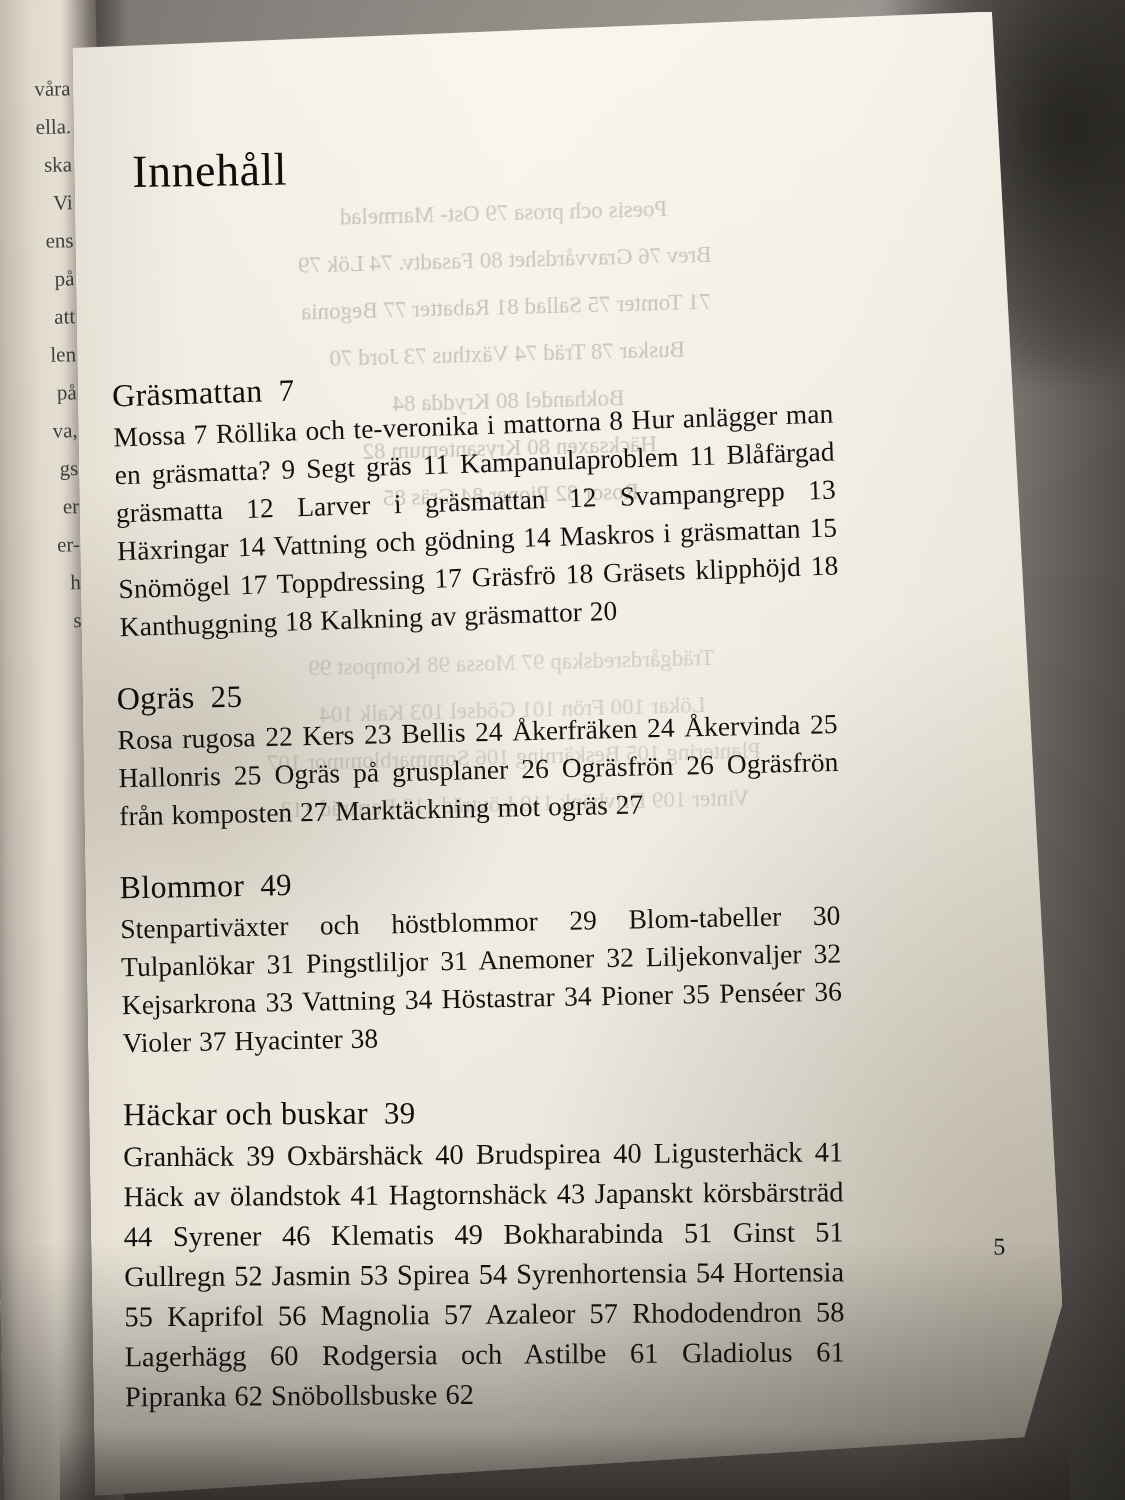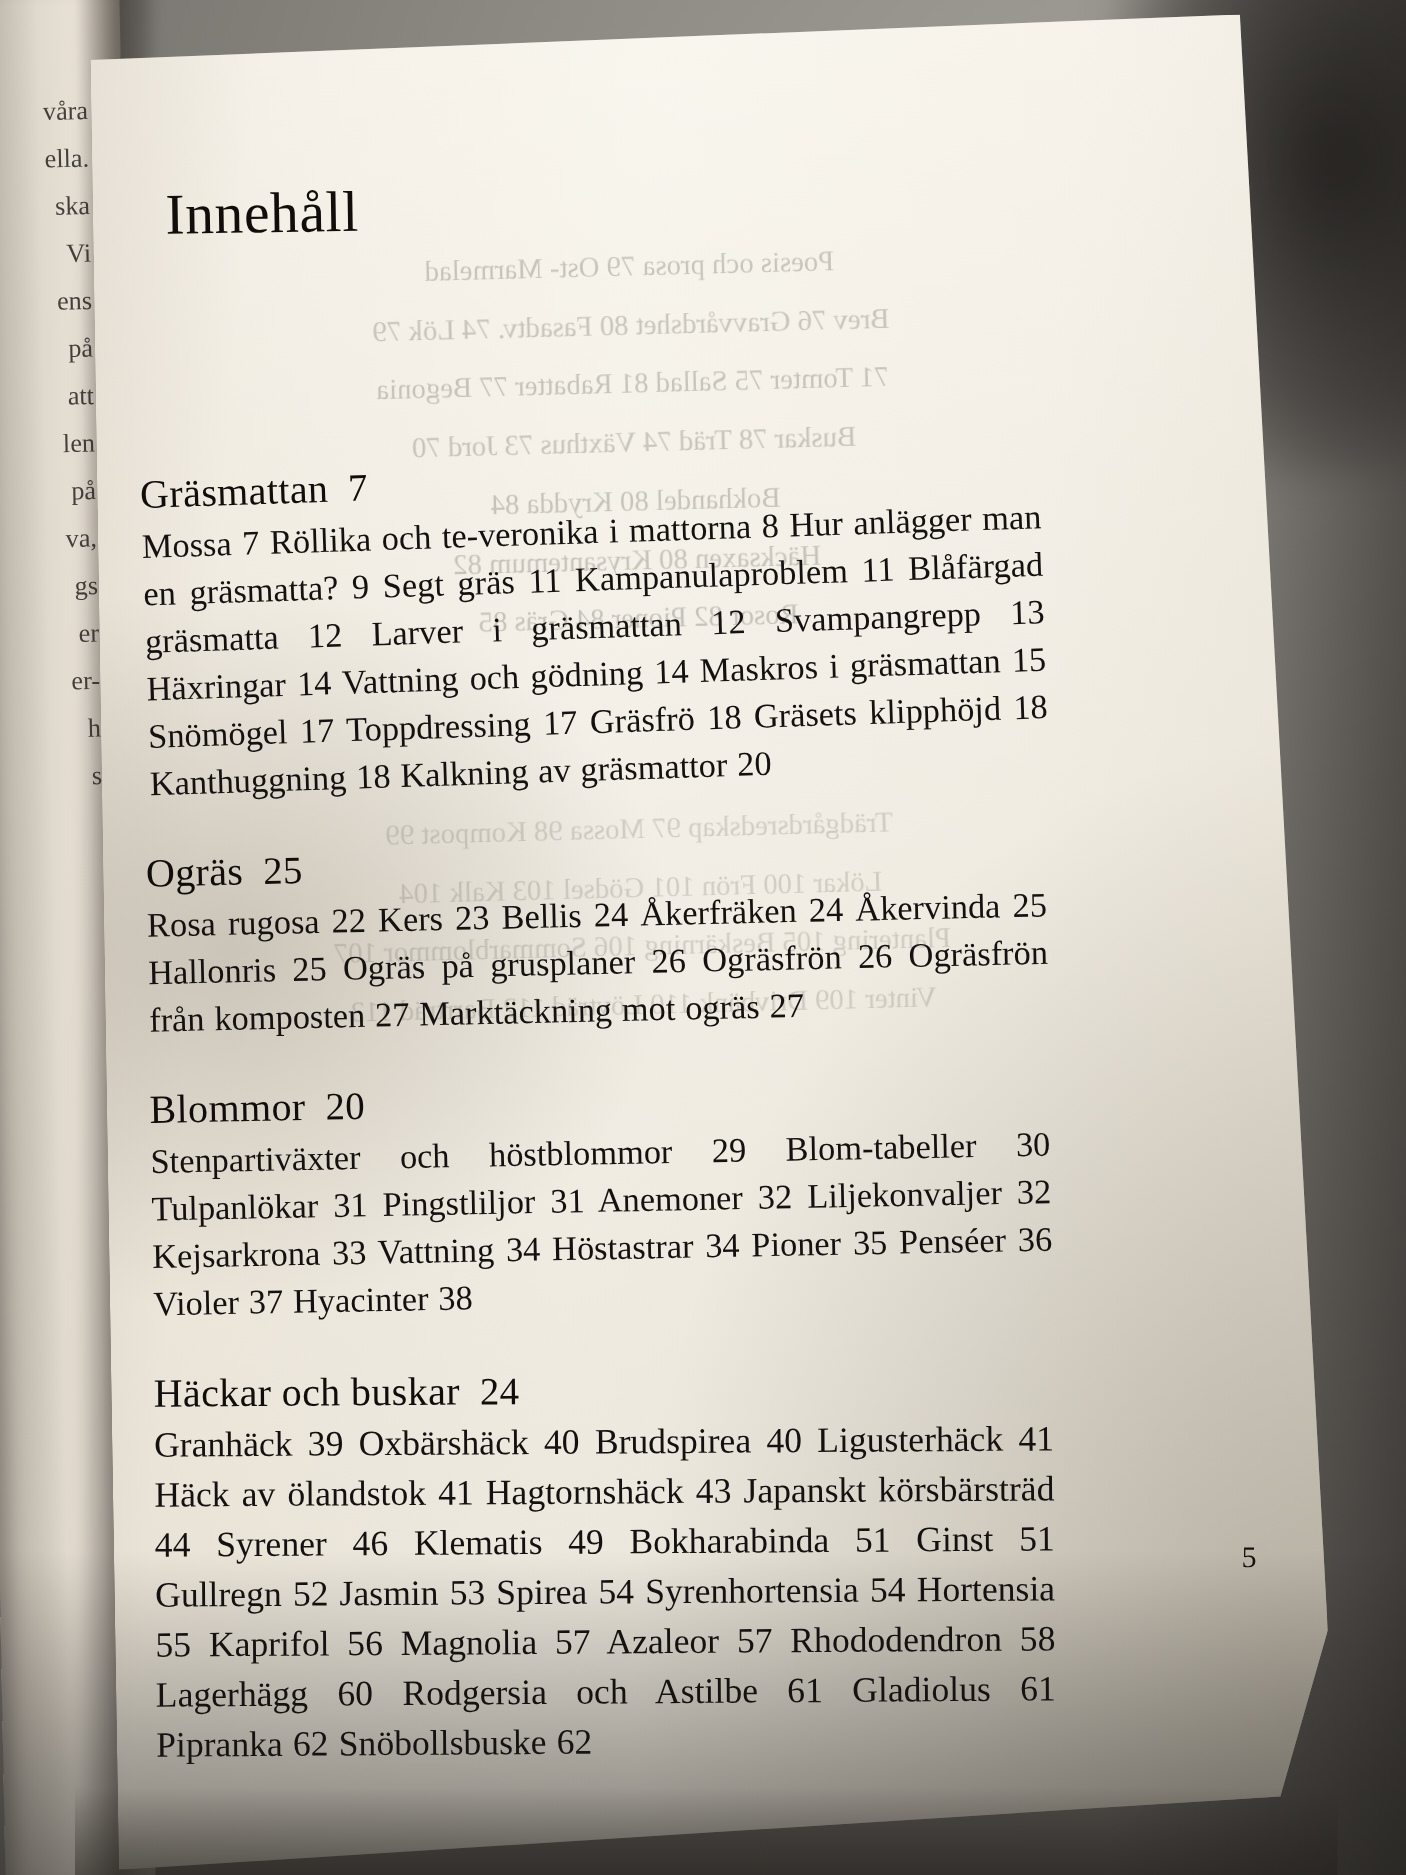--- a/index.html
+++ b/index.html
@@ -265,29 +265,29 @@
         <div class="section-head">
           <span>Ogräs</span>
           <span class="pg">25</span>
         </div>
         <div class="section-body">Rosa rugosa 22   Kers 23   Bellis 24   Åkerfräken 24   Åkervinda 25   Hallonris 25   Ogräs på grusplaner 26   Ogräsfrön 26   Ogräsfrön från komposten 27   Marktäckning mot ogräs 27</div>
       </div>
 
       <div class="section sec-2">
         <div class="section-head">
           <span>Blommor</span>
-          <span class="pg">20</span>
+          <span class="pg">49</span>
         </div>
         <div class="section-body">Stenpartiväxter och höstblommor 29   Blom-tabeller 30   Tulpanlökar 31   Pingstliljor 31   Anemoner 32   Liljekonvaljer 32   Kejsarkrona 33   Vattning 34   Höstastrar 34   Pioner 35   Penséer 36   Violer 37   Hyacinter 38</div>
       </div>
 
       <div class="section sec-3">
         <div class="section-head">
           <span>Häckar och buskar</span>
-          <span class="pg">24</span>
+          <span class="pg">39</span>
         </div>
         <div class="section-body">Granhäck 39   Oxbärshäck 40   Brudspirea 40   Ligusterhäck 41   Häck av ölandstok 41   Hagtornshäck 43   Japanskt körsbärsträd 44   Syrener 46   Klematis 49   Bokharabinda 51   Ginst 51   Gullregn 52   Jasmin 53   Spirea 54   Syrenhortensia 54   Hortensia 55   Kaprifol 56   Magnolia 57   Azaleor 57   Rhododendron 58   Lagerhägg 60   Rodgersia och Astilbe 61   Gladiolus 61   Pipranka 62   Snöbollsbuske 62</div>
       </div>
 
     </div>
 
     <div class="folio">5</div>
   </div>
 
   <div class="page-edge-bottom"></div>

